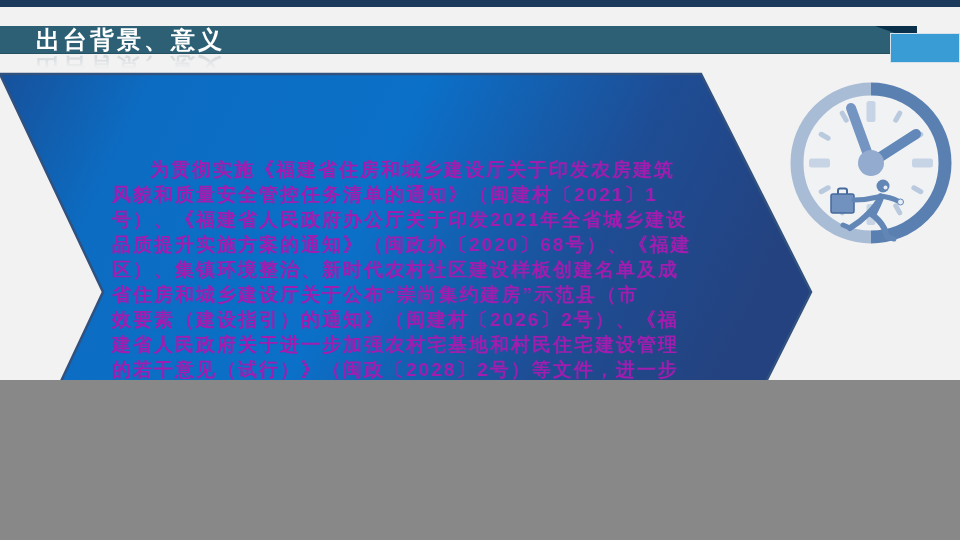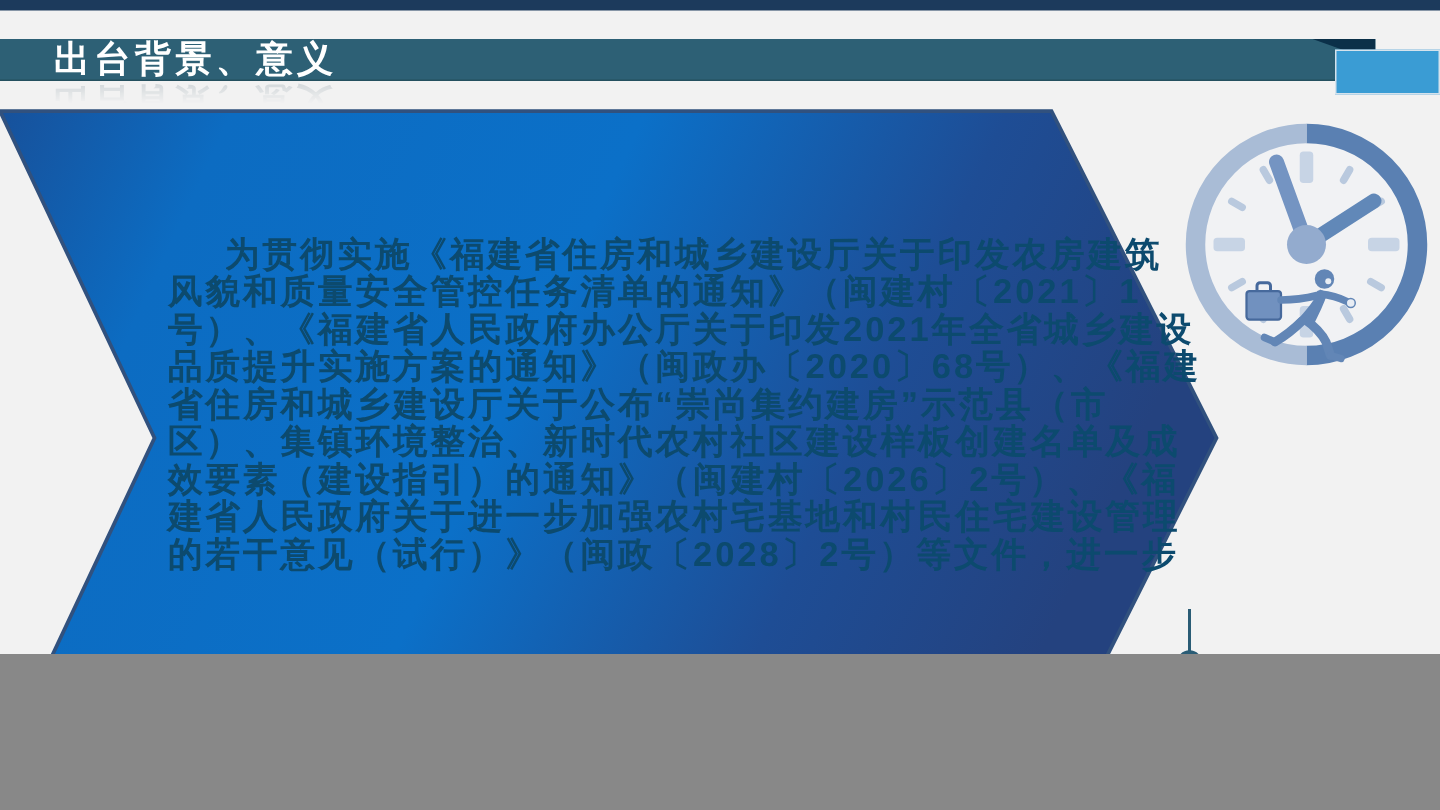--- a/index.html
+++ b/index.html
@@ -1,17 +1,17 @@
 <!DOCTYPE html>
 <html><head>
 <meta charset="utf-8">
 <style>
   html,body{margin:0;padding:0;background:#888;}
   .slide{
-    position:relative; width:960px; height:436px; overflow:hidden;
+    position:relative; width:960px; height:380px; overflow:hidden;
     background:#f2f2f2;
     font-family:"Liberation Sans", sans-serif;
   }
   
   .top-bar{position:absolute;left:0;top:0;width:960px;height:7px;background:#1c3a5c;z-index:2;}
   
   .title-bar{position:absolute;left:0;top:26px;width:917px;height:27px;background:#2d6075;z-index:2;
              border-bottom:1px solid #24505f;}
   .title-fold{position:absolute;left:875px;top:26px;width:42px;height:15px;background:#0b3049;
               clip-path:polygon(0 0,100% 0,100% 100%);z-index:3;}
@@ -26,21 +26,21 @@
          mask-image:linear-gradient(to top,rgba(0,0,0,.8) 0%,transparent 55%);}
   
   .band-light{position:absolute;left:0;top:512px;width:960px;height:28px;background:#4d89a3;z-index:1;}
   .band-dark{position:absolute;left:0;top:512px;width:960px;height:28px;background:#20566f;
              clip-path:polygon(0 88%,100% 3%,100% 100%,0 100%);z-index:3;}
   .skyline{position:absolute;left:700px;top:398px;width:260px;height:142px;z-index:4;}
   .arrow{position:absolute;left:0;top:0;width:960px;height:540px;z-index:5;}
   .clock{position:absolute;left:790px;top:82px;width:162px;height:162px;z-index:4;}
   
   .body-text{position:absolute;left:112px;top:157px;width:600px;z-index:6;
-             color:#0c4a6e;font-size:23px;line-height:25px;letter-spacing:2px;font-weight:600;}
+             color:#a21caf;font-size:19px;line-height:25px;letter-spacing:2px;font-weight:600;}
   .body-line{white-space:nowrap;}
   .body-line:first-child{text-indent:38px;}
 </style>
 </head>
 <body>
 
 <div class="slide">
 
   <div class="top-bar"></div>
   <div class="title-bar"></div>
@@ -81,22 +81,22 @@
     </defs>
     <polygon points="0,74 701,74 811,292 701,511 0,511 103,292" fill="url(#arrowGrad)" stroke="#31517e" stroke-width="2.5" stroke-linejoin="miter"></polygon>
     <line x1="400" y1="507.5" x2="705" y2="507.5" stroke="url(#hlGrad)" stroke-width="3.5"></line>
   </svg>
 
   <div class="body-text">
       <div class="body-line">为贯彻实施《福建省住房和城乡建设厅关于印发农房建筑</div>
       <div class="body-line">风貌和质量安全管控任务清单的通知》（闽建村〔2021〕1</div>
       <div class="body-line">号）、《福建省人民政府办公厅关于印发2021年全省城乡建设</div>
       <div class="body-line">品质提升实施方案的通知》（闽政办〔2020〕68号）、《福建</div>
+      <div class="body-line">区）、集镇环境整治、新时代农村社区建设样板创建名单及成</div>
       <div class="body-line">省住房和城乡建设厅关于公布“崇尚集约建房”示范县（市</div>
-      <div class="body-line">区）、集镇环境整治、新时代农村社区建设样板创建名单及成</div>
       <div class="body-line">效要素（建设指引）的通知》（闽建村〔2026〕2号）、《福</div>
       <div class="body-line">建省人民政府关于进一步加强农村宅基地和村民住宅建设管理</div>
       <div class="body-line">的若干意见（试行）》（闽政〔2028〕2号）等文件，进一步</div>
     </div>
 
   <svg class="clock" viewBox="0 0 162 162">
     <circle cx="81" cy="81" r="72" fill="#f1f2f4"></circle>
     <path d="M81 7 A74 74 0 0 1 81 155" fill="none" stroke="#5a80b2" stroke-width="13"></path>
     <path d="M81 155 A74 74 0 0 1 81 7" fill="none" stroke="#a9bcd6" stroke-width="13"></path>
     <g fill="#c7d4e5">

